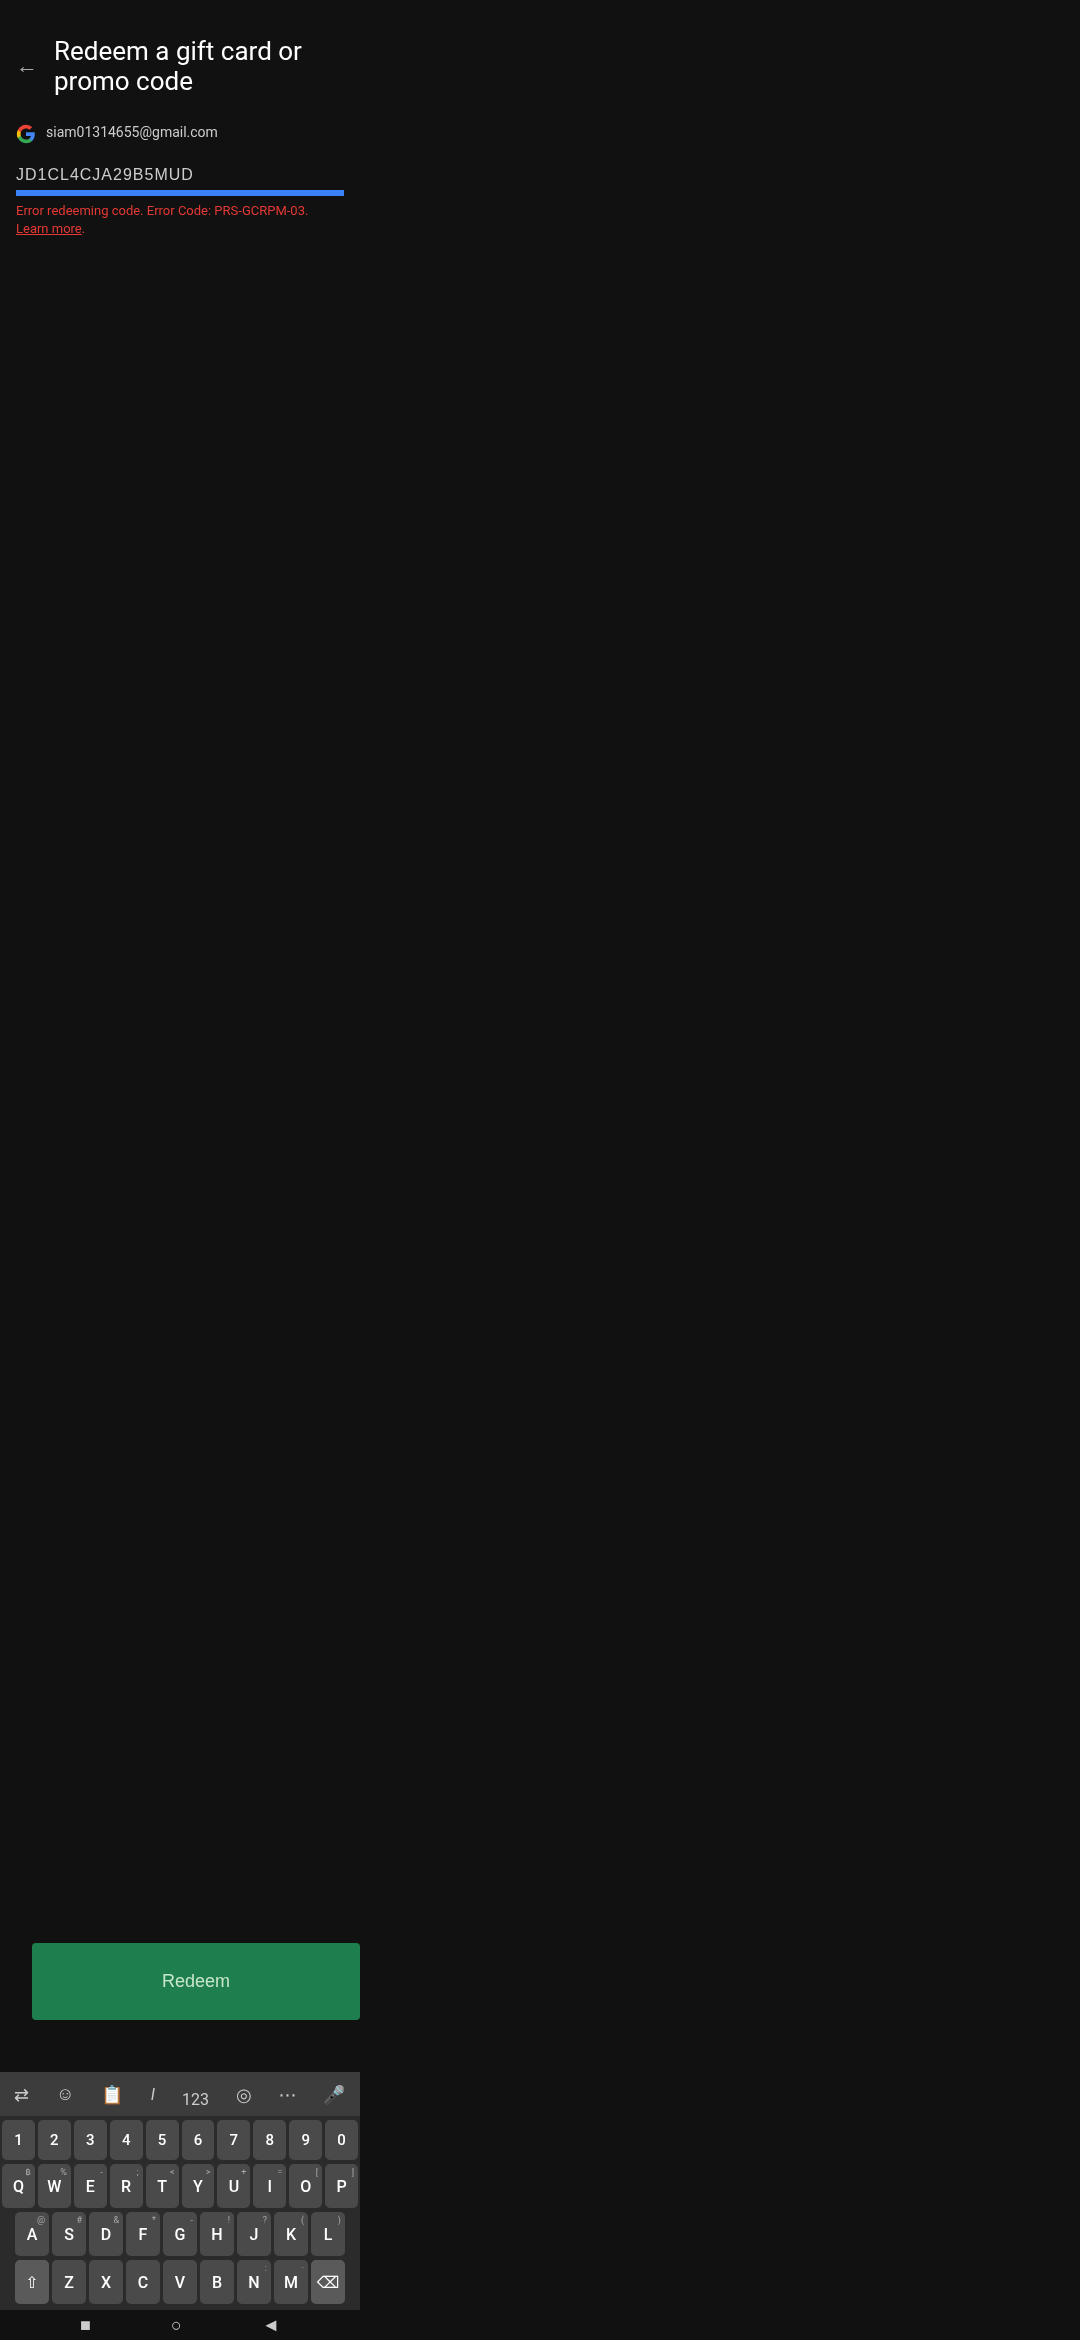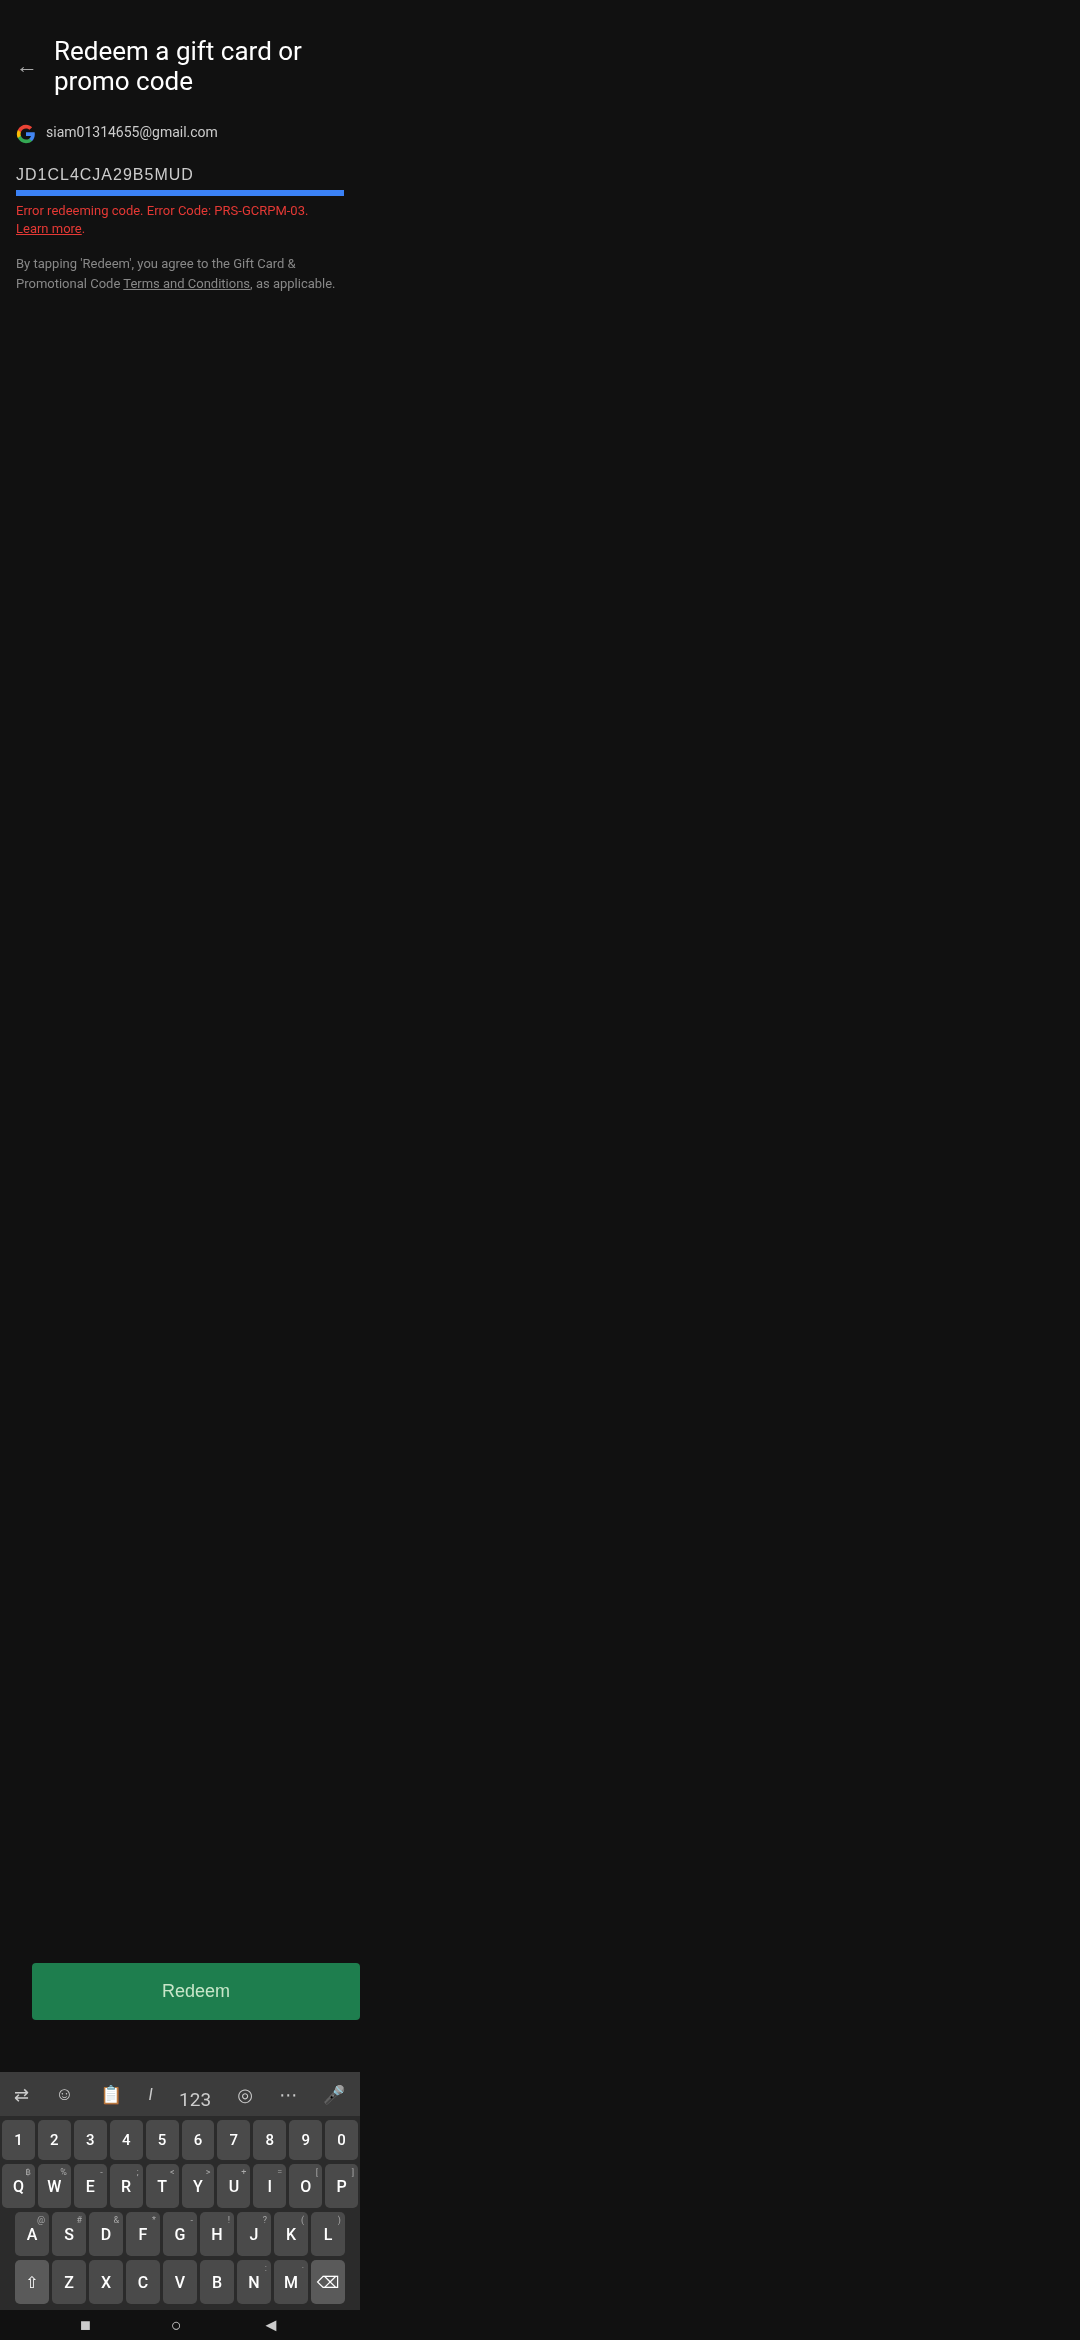--- a/index.html
+++ b/index.html
@@ -105,21 +105,21 @@
       position: fixed;
       bottom: 320px;
       left: 0;
       width: 360px;
       background: #1e7e4e;
       color: #c8e6c9;
       border: none;
       border-radius: 4px;
       font-size: 18px;
       font-weight: 500;
-      padding: 18px;
+      padding: 28px;
       cursor: pointer;
       text-align: center;
       margin: 0 16px;
       width: calc(360px - 32px);
       left: 16px;
     }
 
     
     .keyboard {
       position: fixed;
@@ -257,36 +257,33 @@
   </div>
 
   <div class="code-input-wrapper">
     <input class="code-input" type="text" value="JD1CL4CJA29B5MUD" style="">
   </div>
 
   <p class="error-text">
     <span>Error redeeming code. Error Code: PRS-GCRPM-03. </span><a href="#">Learn more</a><span>.</span>
   </p>
 
-  <p class="terms-text">
-    <span>By tapping 'Redeem', you agree to the Gift Card &amp; Promotional Code </span><a href="#">Terms and Conditions</a><span>, as applicable.</span>
-  </p>
 
 </div>
 
 <button class="redeem-btn">Redeem</button>
 
 <div class="keyboard">
 
   <div class="keyboard-toolbar">
     <span class="toolbar-icon">⇄</span>
     <span class="toolbar-icon">☺</span>
     <span class="toolbar-icon">📋</span>
     <span class="toolbar-icon" style="font-style:italic; font-size:16px;">I</span>
-    <span class="toolbar-icon" style="font-size:19px;margin-top:11px;">123</span>
+    <span class="toolbar-icon" style="font-size:16px;margin-top:11px;">123</span>
     <span class="toolbar-icon">◎</span>
     <span class="toolbar-icon">⋯</span>
     <span class="toolbar-icon">🎤</span>
   </div>
 
   <div class="keyboard-rows">
 
     <div class="kb-row">
       <div class="key num-row">1</div>
       <div class="key num-row">2</div>

